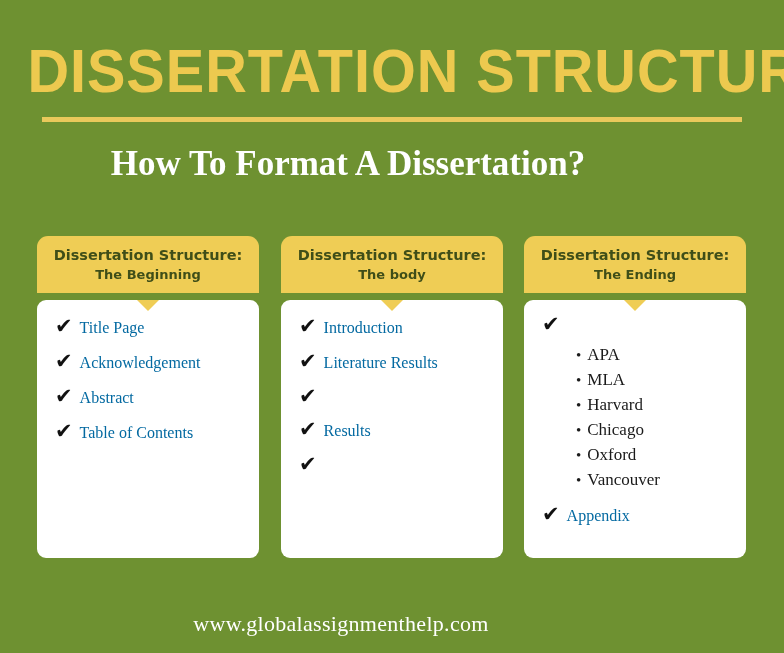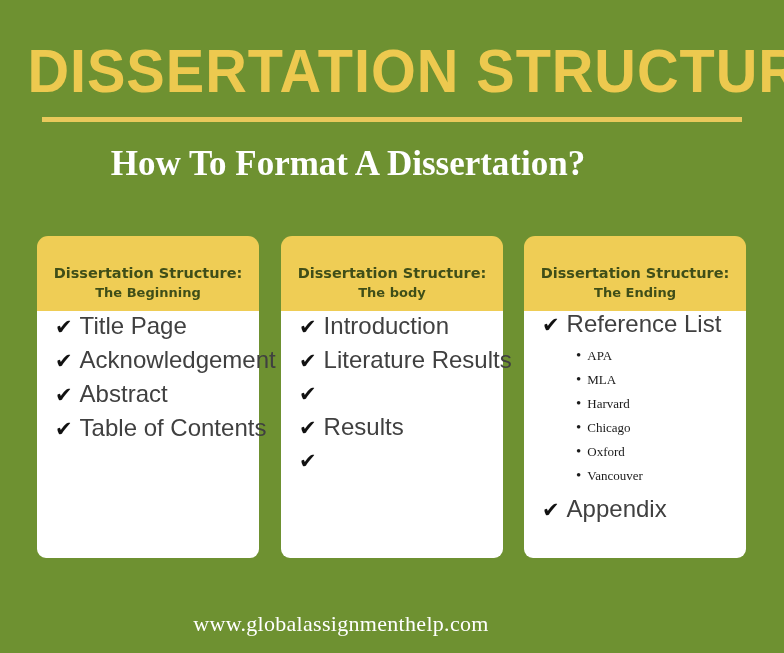--- a/index.html
+++ b/index.html
@@ -92,21 +92,21 @@
     border-radius: 9px;
     box-sizing: border-box;
   }
   .card-header {
     position: absolute;
     top: 0;
     left: 0;
     width: 222px;
     background: #EFCD55;
     border-radius: 11px 11px 0 0;
-    padding: 27px 6px 8px 6px;
+    padding: 9px 6px 8px 6px;
     box-sizing: border-box;
     text-align: center;
     z-index: 2;
   }
   .card-header-line {
     display: block;
     font-family: "DejaVu Sans", sans-serif;
     font-weight: bold;
     font-size: 14.5px;
     line-height: 20px;
@@ -150,24 +150,24 @@
   .check-mark {
     flex: 0 0 auto;
     font-family: "DejaVu Sans", sans-serif;
     font-weight: bold;
     font-size: 21px;
     line-height: 28px;
     color: #111111;
     margin-right: 7px;
   }
   .check-label {
-    font-family: Liberation Sans, sans-serif;
-    font-size: 24px;
+    font-family: Liberation Serif, serif;
+    font-size: 16px;
     line-height: 28px;
-    color: #404040;
+    color: #0369a1;
     white-space: nowrap;
   }
 
   .sub-list {
     margin: 1px 0 4px 0;
     padding: 0 0 0 52px;
     list-style: none;
   }
   .sub-item {
     display: flex;
@@ -177,21 +177,21 @@
   .sub-bullet {
     flex: 0 0 auto;
     font-family: "Liberation Serif", serif;
     font-size: 15px;
     line-height: 23px;
     color: #1A1A1A;
     margin-right: 6px;
   }
   .sub-label {
     font-family: "Liberation Serif", serif;
-    font-size: 13px;
+    font-size: 17px;
     line-height: 23px;
     color: #1A1A1A;
     white-space: nowrap;
   }
 
   .card-3 .check-list { top: 10px; }
   .card-3 .check-item.appendix-item { margin-top: 8px; }
 
   
   .footer {
@@ -276,21 +276,20 @@
         <span class="card-header-line line2">The body</span>
       </div>
       <div class="header-notch"></div>
     </div>
 
     <div class="card card-3">
       <div class="card-body">
         <ul class="check-list">
           <li class="check-item">
             <span class="check-mark">✔</span>
-            <span class="check-label">Reference List</span>
           </li>
           <li>
             <ul class="sub-list">
               <li class="sub-item">
                 <span class="sub-bullet">•</span>
                 <span class="sub-label">APA</span>
               </li>
               <li class="sub-item">
                 <span class="sub-bullet">•</span>
                 <span class="sub-label">MLA</span>

